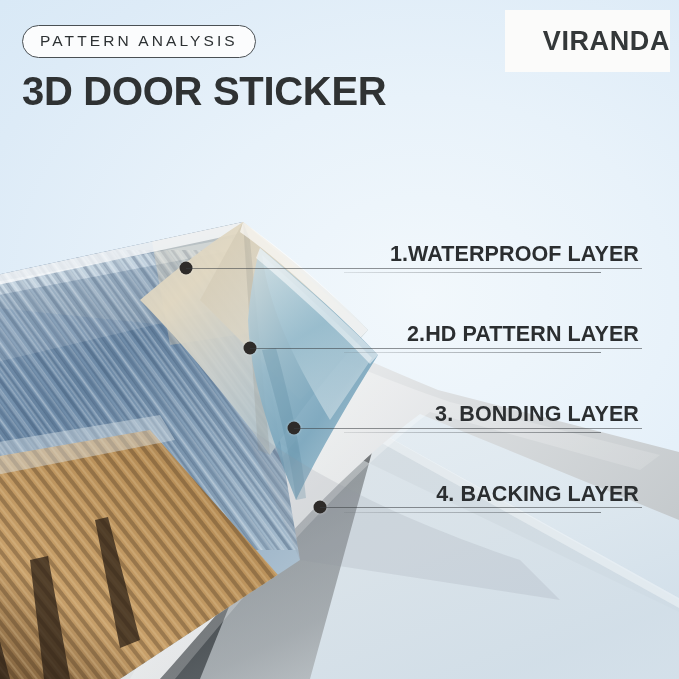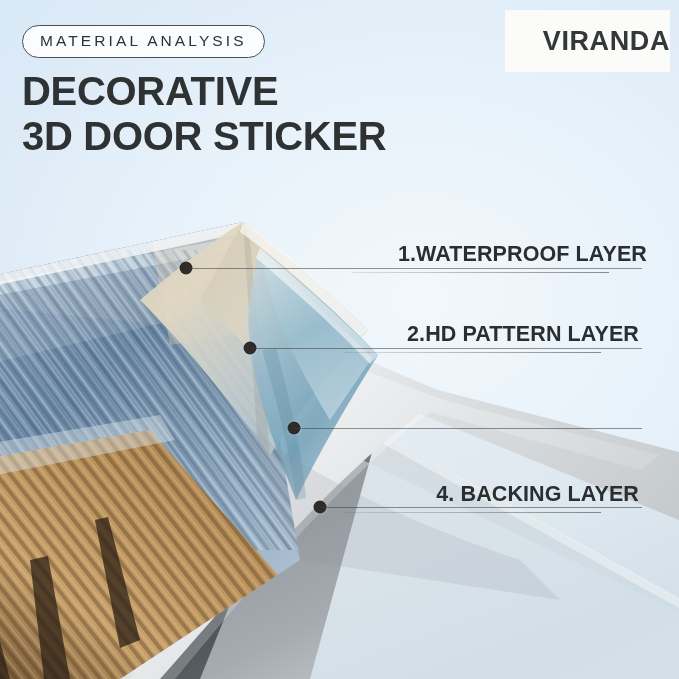--- a/index.html
+++ b/index.html
@@ -271,45 +271,48 @@
              C 350,400 320,450 296,500
              C 272,440 250,380 248,320
              C 250,295 254,270 260,248 Z" fill="url(#blueFilm)" opacity="0.9"></path>
     <path d="M 262,255 C 295,285 340,325 372,358 L 330,420 C 300,370 270,315 262,255 Z" fill="url(#blueFilm2)" opacity="0.75"></path>
     <path d="M 260,248 C 300,282 346,322 378,355 L 370,364 C 338,330 294,290 256,258 Z" fill="#ffffff" opacity="0.55"></path>
     <path d="M 296,500 C 290,450 276,400 262,350 L 276,348 C 290,400 302,452 306,498 Z" fill="#5d8ca3" opacity="0.30"></path>
 
     <path d="M 240,420 C 300,470 400,520 520,560 L 560,600 L 300,560 Z" fill="#8e989e" opacity="0.18"></path>
   </svg>
 
-  <div class="badge">MATERIAL ANALYSIS</div>
+  <div class="badge">PATTERN ANALYSIS</div>
 
   <div class="title">
-    <span>DECORATIVE</span>
     <span class="l2">3D DOOR STICKER</span>
   </div>
 
   <div class="brandbox">
     <span>VIRANDA</span>
   </div>
 
-  <div class="callout" style="right:32px; bottom:406px; width:295px; height:34px;">
+  <div class="callout" style="right:40px; bottom:406px; width:295px; height:34px;">
     <div class="lbl">1.WATERPROOF LAYER</div>
     <div class="rule"></div>
   </div>
   <div class="dot" style="left:186px; top:268px;"></div>
   <div class="leader" style="left:186px; top:268px; width:456px;"></div>
 
   <div class="callout" style="right:40px; bottom:326px; width:295px; height:34px;margin-top:12px;">
     <div class="lbl">2.HD PATTERN LAYER</div>
     <div class="rule"></div>
   </div>
   <div class="dot" style="left:250px; top:348px;"></div>
   <div class="leader" style="left:250px; top:348px; width:392px;"></div>
 
+  <div class="callout" style="right:40px; bottom:246px; width:295px; height:34px;">
+    <div class="lbl">3. BONDING LAYER</div>
+    <div class="rule"></div>
+  </div>
   <div class="dot" style="left:294px; top:428px;"></div>
   <div class="leader" style="left:294px; top:428px; width:348px;"></div>
 
   <div class="callout" style="right:40px; bottom:166px; width:295px; height:34px;">
     <div class="lbl">4. BACKING LAYER</div>
     <div class="rule"></div>
   </div>
   <div class="dot" style="left:320px; top:507px;"></div>
   <div class="leader" style="left:320px; top:507px; width:322px;"></div>
 

